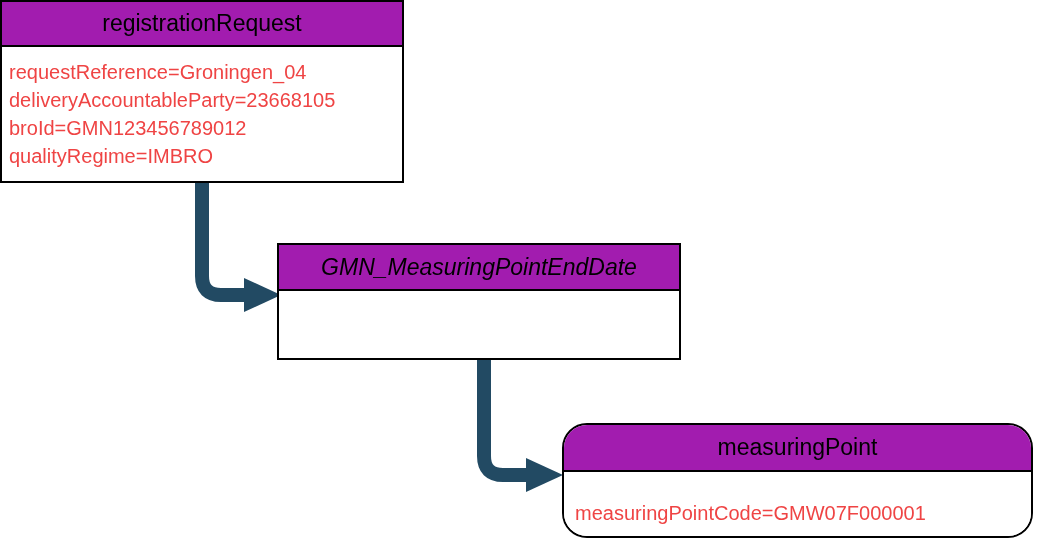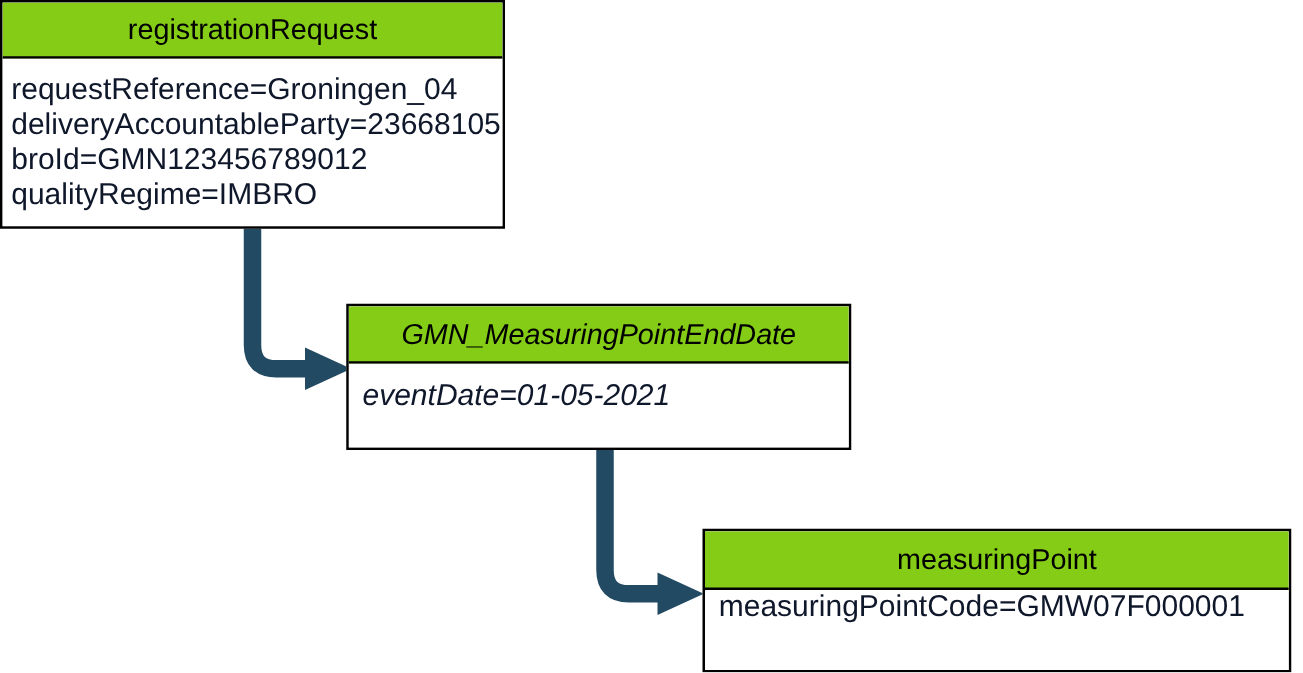--- a/index.html
+++ b/index.html
@@ -22,43 +22,43 @@
   .uml-box {
     position: absolute;
     box-sizing: border-box;
     border: 2px solid #000000;
     background: #ffffff;
     overflow: hidden;
   }
 
   .uml-header {
     box-sizing: border-box;
-    background: #84cc16;
+    background: #a21caf;
     border-bottom: 2px solid #000000;
     color: #000000;
     font-size: 23px;
     line-height: 1;
     text-align: center;
     white-space: nowrap;
     overflow: hidden;
     display: flex;
     align-items: center;
     justify-content: center;
   }
 
   .uml-body {
     box-sizing: border-box;
     background: #ffffff;
     overflow: hidden;
     white-space: nowrap;
   }
 
   .uml-attr {
-    color: #0f172a;
-    font-size: 24px;
+    color: #ef4444;
+    font-size: 20px;
     line-height: 28px;
     white-space: nowrap;
     overflow: hidden;
   }
 
   
   #box-registration-request {
     left: 0px;
     top: 0px;
     width: 404px;
@@ -83,25 +83,26 @@
     height: 67px;
     padding: 12px 0 0 11px;
   }
 
   
   #box-measuring-point {
     left: 562px;
     top: 423px;
     width: 471px;
     height: 115px;
+    border-radius: 25px;
   }
   #box-measuring-point .uml-header { height: 47px; }
   #box-measuring-point .uml-body {
     height: 64px;
-    padding: 0 0 0 11px;
+    padding: 27px 0 0 11px;
   }
 
   
   .connector {
     position: absolute;
     pointer-events: none;
   }
   .connector svg {
     display: block;
     overflow: visible;
@@ -131,23 +132,20 @@
     <div class="uml-body">
       <div class="uml-attr">requestReference=Groningen_04</div>
       <div class="uml-attr">deliveryAccountableParty=23668105</div>
       <div class="uml-attr">broId=GMN123456789012</div>
       <div class="uml-attr">qualityRegime=IMBRO</div>
     </div>
   </div>
 
   <div class="uml-box" id="box-measuring-point-end-date">
     <div class="uml-header">GMN_MeasuringPointEndDate</div>
-    <div class="uml-body">
-      <div class="uml-attr">eventDate=01-05-2021</div>
-    </div>
   </div>
 
   <div class="uml-box" id="box-measuring-point">
     <div class="uml-header">measuringPoint</div>
     <div class="uml-body">
       <div class="uml-attr">measuringPointCode=GMW07F000001</div>
     </div>
   </div>
 
 </div>

